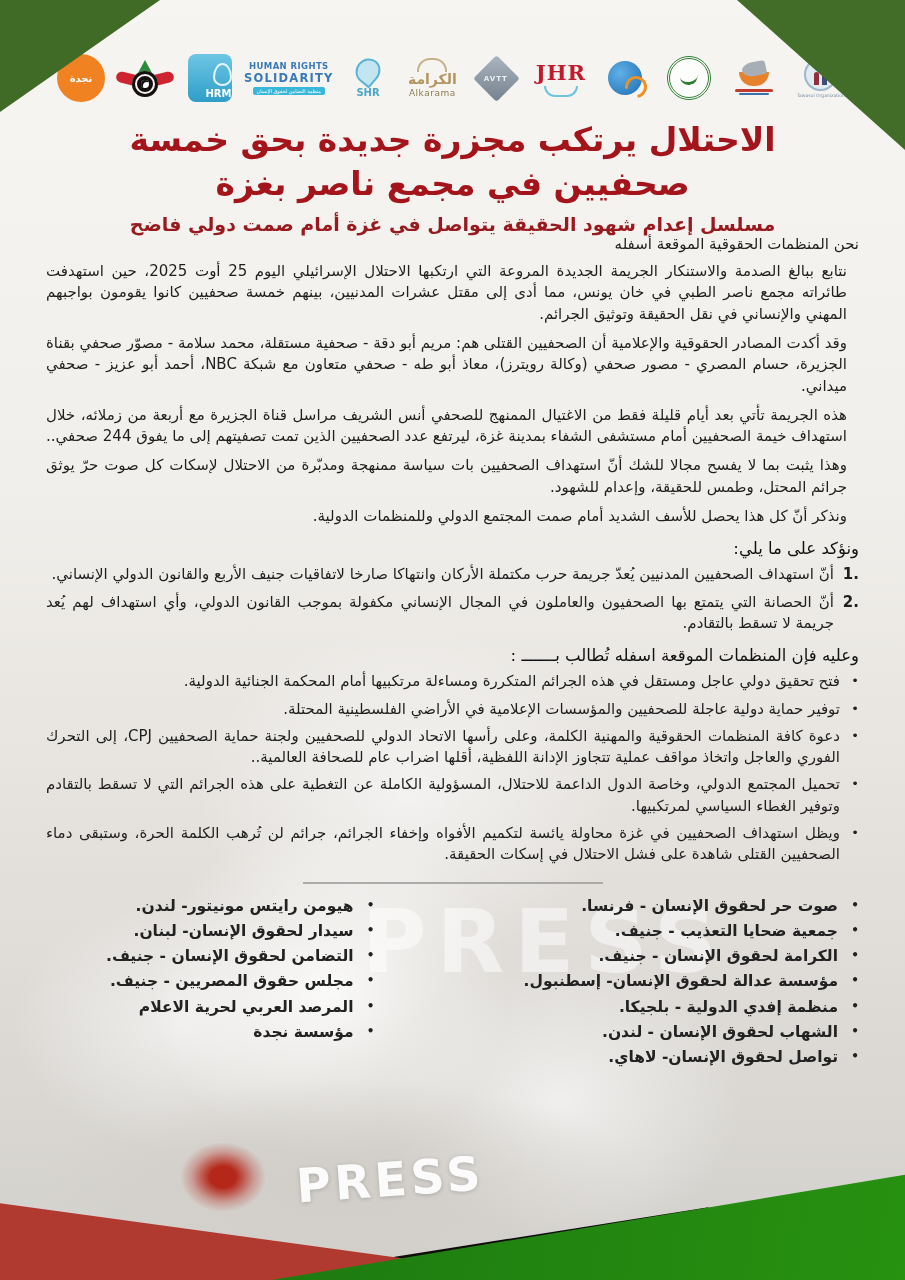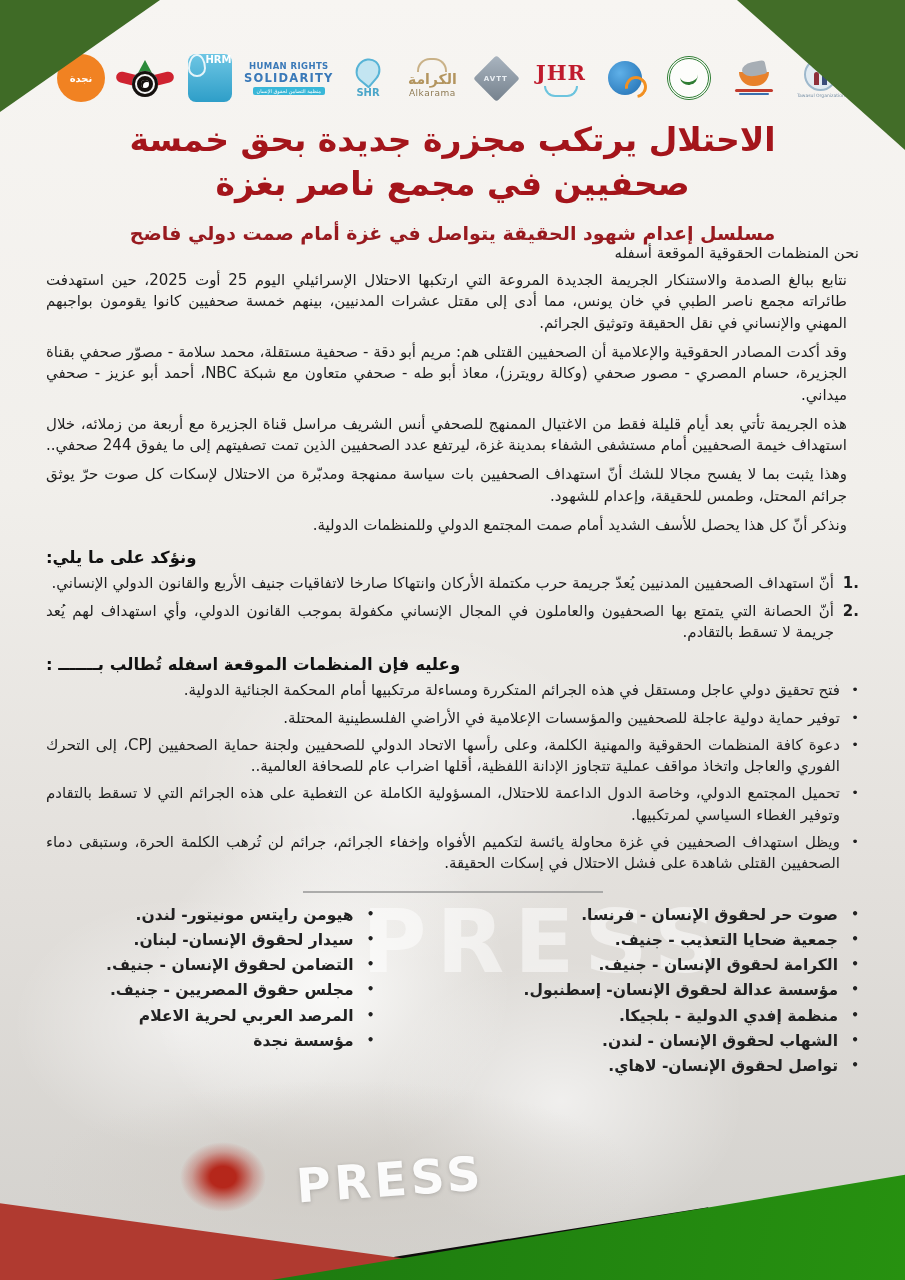--- a/index.html
+++ b/index.html
@@ -47,21 +47,21 @@
   .fed-nib{width:0;height:0;border-left:7px solid transparent;border-right:7px solid transparent;
     border-bottom:13px solid #2c8a3a;margin-bottom:-2px;}
   .fed-eye{width:26px;height:26px;border-radius:50%;background:#15100d;
     box-shadow:inset 0 0 0 3px #15100d, inset 0 0 0 5px #f3f3f3;position:relative;z-index:1;}
   .fed-pupil{position:absolute;left:9px;top:9px;width:8px;height:8px;border-radius:50%;
     background:#fff;box-shadow:inset 2px 2px 0 #15100d;}
   .fed-wing{position:absolute;top:26px;width:22px;height:11px;background:#cf2330;}
   .fed-wing.wl{left:0;border-radius:12px 2px 0 12px;transform:rotate(14deg);}
   .fed-wing.wr{right:0;border-radius:2px 12px 12px 0;transform:rotate(-14deg);}
   .hrm-box{width:44px;height:48px;border-radius:8px;background:linear-gradient(180deg,#6ec6e4,#2e9ec8);
-    color:#fff;display:flex;flex-direction:row;align-items:flex-start;justify-content:flex-end;
+    color:#fff;display:flex;flex-direction:column;align-items:flex-end;justify-content:flex-end;
     font-size:10px;font-weight:bold;padding-bottom:3px;box-sizing:border-box;}
   .hrm-ring{width:15px;height:19px;border:2px solid rgba(255,255,255,.85);
     border-radius:50% 50% 50% 50%/62% 62% 38% 38%;margin-bottom:2px;}
   .logo.wide{width:88px;}
   .hrs-line1{font-size:8.5px;font-weight:bold;color:#3a79b8;letter-spacing:.4px;white-space:nowrap;}
   .hrs-line2{font-size:11.5px;font-weight:bold;color:#3a79b8;letter-spacing:1.2px;white-space:nowrap;}
   .hrs-bar{margin-top:2px;background:#39b7d8;color:#fff;font-size:5px;padding:1px 4px;border-radius:2px;white-space:nowrap;}
   .shr-mark{width:20px;height:22px;background:#c3e5f1;border:2px solid #58b4d6;
     border-radius:50% 50% 8% 50%;transform:rotate(40deg);}
   .shr-label{font-size:10px;color:#4ba6c9;font-weight:bold;margin-top:3px;}
@@ -88,26 +88,26 @@
   .logo.taw{width:64px;}
   .taw-globe{width:33px;height:33px;border-radius:50%;background:#e2ebf2;border:2px solid #9db8cc;
     display:flex;align-items:flex-end;justify-content:center;gap:3px;padding-bottom:4px;box-sizing:border-box;}
   .taw-fig1{width:5px;height:13px;background:#8e2f3a;border-radius:3px 3px 0 0;}
   .taw-fig2{width:5px;height:13px;background:#3a4d7a;border-radius:3px 3px 0 0;}
   .taw-label{font-size:4.5px;color:#7790a6;margin-top:2px;white-space:nowrap;}
   
   .title{margin:8px 0 0 0;text-align:center;font-size:33px;line-height:1.32;font-weight:bold;
     color:#a4151b;}
   .dateline{margin-top:8px;text-align:center;font-size:16px;font-weight:bold;color:#8c1b22;}
-  .subtitle{margin-top:17px;text-align:center;font-size:19px;font-weight:bold;color:#981a1f;}
+  .subtitle{margin-top:8px;text-align:center;font-size:19px;font-weight:bold;color:#981a1f;}
   
   .intro{margin:0 0 0 0;font-size:15px;color:#1f1f1f;text-align:right;}
   .para{margin:8px 12px 0 0;font-size:15px;line-height:1.42;color:#1f1f1f;
     text-align:justify;text-align-last:right;}
-  .sec-heading{margin:12px 13px 4px 0;font-size:16.5px;font-weight:bold;color:#111;text-align:left;}
+  .sec-heading{margin:12px 0 4px 0;font-size:16.5px;font-weight:normal;color:#111;text-align:right;}
   .num-item,.bullet-item{display:flex;gap:7px;margin:6px 0 0 0;font-size:15px;line-height:1.42;color:#1f1f1f;}
   .num{flex:0 0 18px;font-weight:bold;}
   .blt{flex:0 0 12px;font-size:13px;line-height:1.6;}
   .num-item .txt,.bullet-item .txt{text-align:justify;text-align-last:right;}
   .divider{margin:16px auto 10px auto;width:300px;border-top:2px solid #9b9b9b;opacity:.8;}
   
   .sig-cols{display:flex;justify-content:space-between;padding-left:56px;margin-top:6px;}
   .sig-col{display:flex;flex-direction:column;}
   .sig-col.right{width:47%;}
   .sig-col.left{width:36%;}

